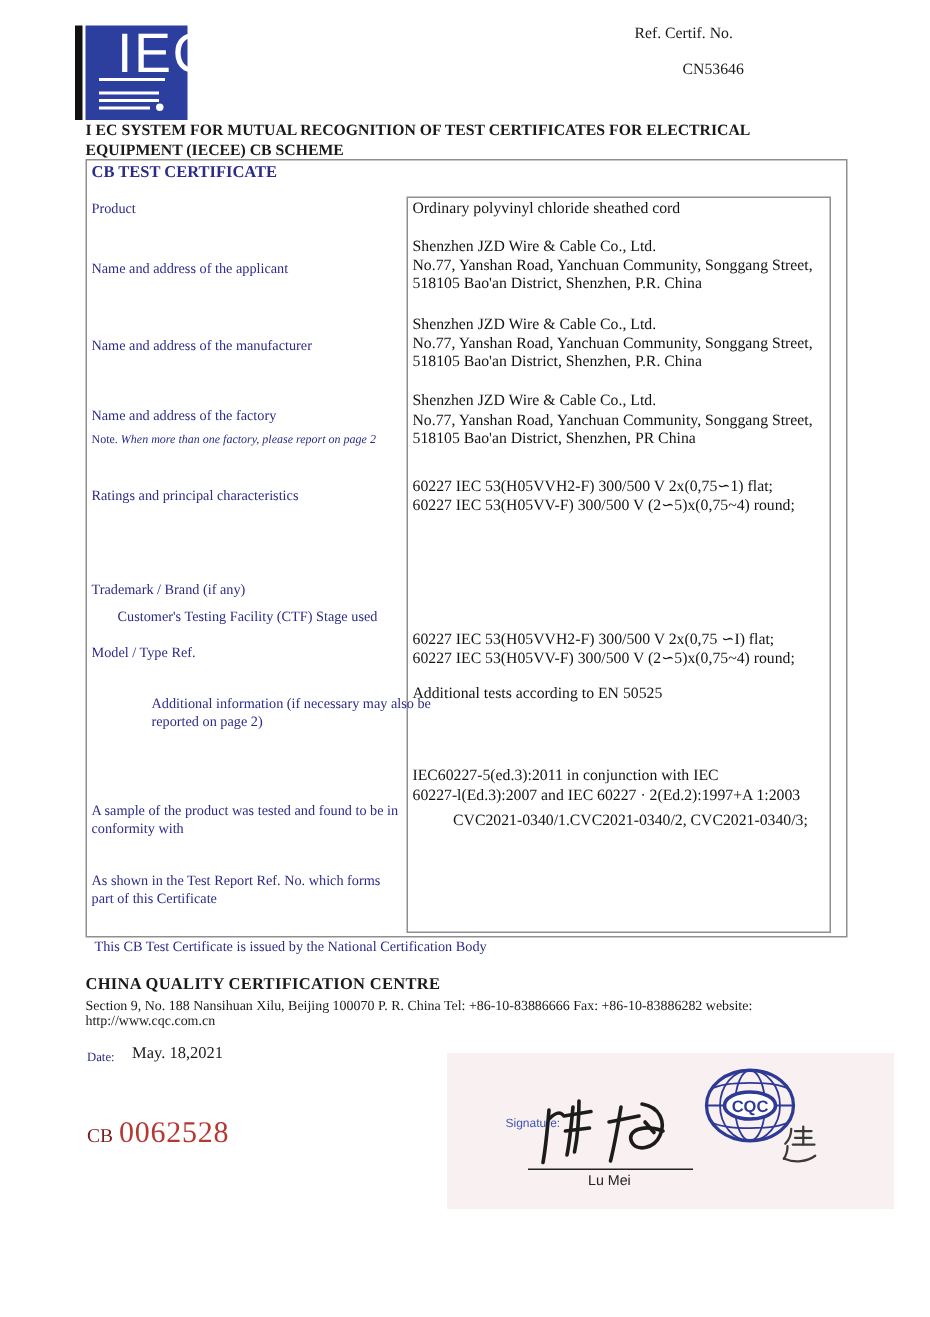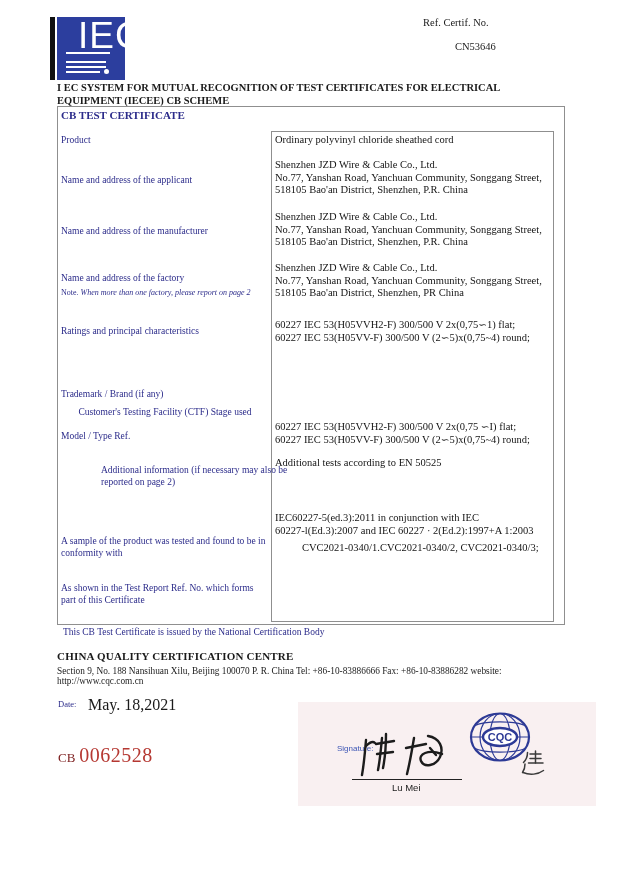--- a/index.html
+++ b/index.html
@@ -112,21 +112,21 @@
   </div>
 
   <div class="abs val" style="left:281px;top:542px;width:266px;margin-left:21px;">CVC2021-0340/1.CVC2021-0340/2, CVC2021-0340/3;</div>
 
   <div class="abs bold" style="left:57px;top:650px;font-size:11px;letter-spacing:0.2px;">CHINA QUALITY CERTIFICATION CENTRE</div>
 
   <div class="abs" style="left:63px;top:627px;font-size:9.5px;color:#2b2b8a;">This CB Test Certificate is issued by the National Certification Body</div>
   <div class="abs" style="left:57px;top:666px;width:510px;font-size:9.3px;">Section 9, No. 188 Nansihuan Xilu, Beijing 100070 P. R. China Tel: +86-10-83886666 Fax: +86-10-83886282 website: http://www.cqc.com.cn</div>
 
   <div class="abs" style="left:58px;top:699px;font-size:8.5px;color:#2b2b8a;">Date:</div>
-  <div class="abs" style="left:88px;top:696px;font-size:16px;">May. 18,2021</div>
+  <div class="abs" style="left:88px;top:696px;font-size:11px;">May. 18,2021</div>
 
   <div class="abs" style="left:58px;top:724px;margin-top:20px;">
     <span class="cb-prefix">CB</span>
     <span class="cb-number">0062528</span>
   </div>
 
   <div class="abs scan-pink" style="left:298px;top:702px;width:298px;height:104px;"></div>
 
   <svg class="abs" style="left:468px;top:711px;" width="64" height="54" viewBox="0 0 64 54">
     <ellipse cx="32" cy="26" rx="29" ry="23.5" fill="none" stroke="#2d3a96" stroke-width="2.2"></ellipse>

